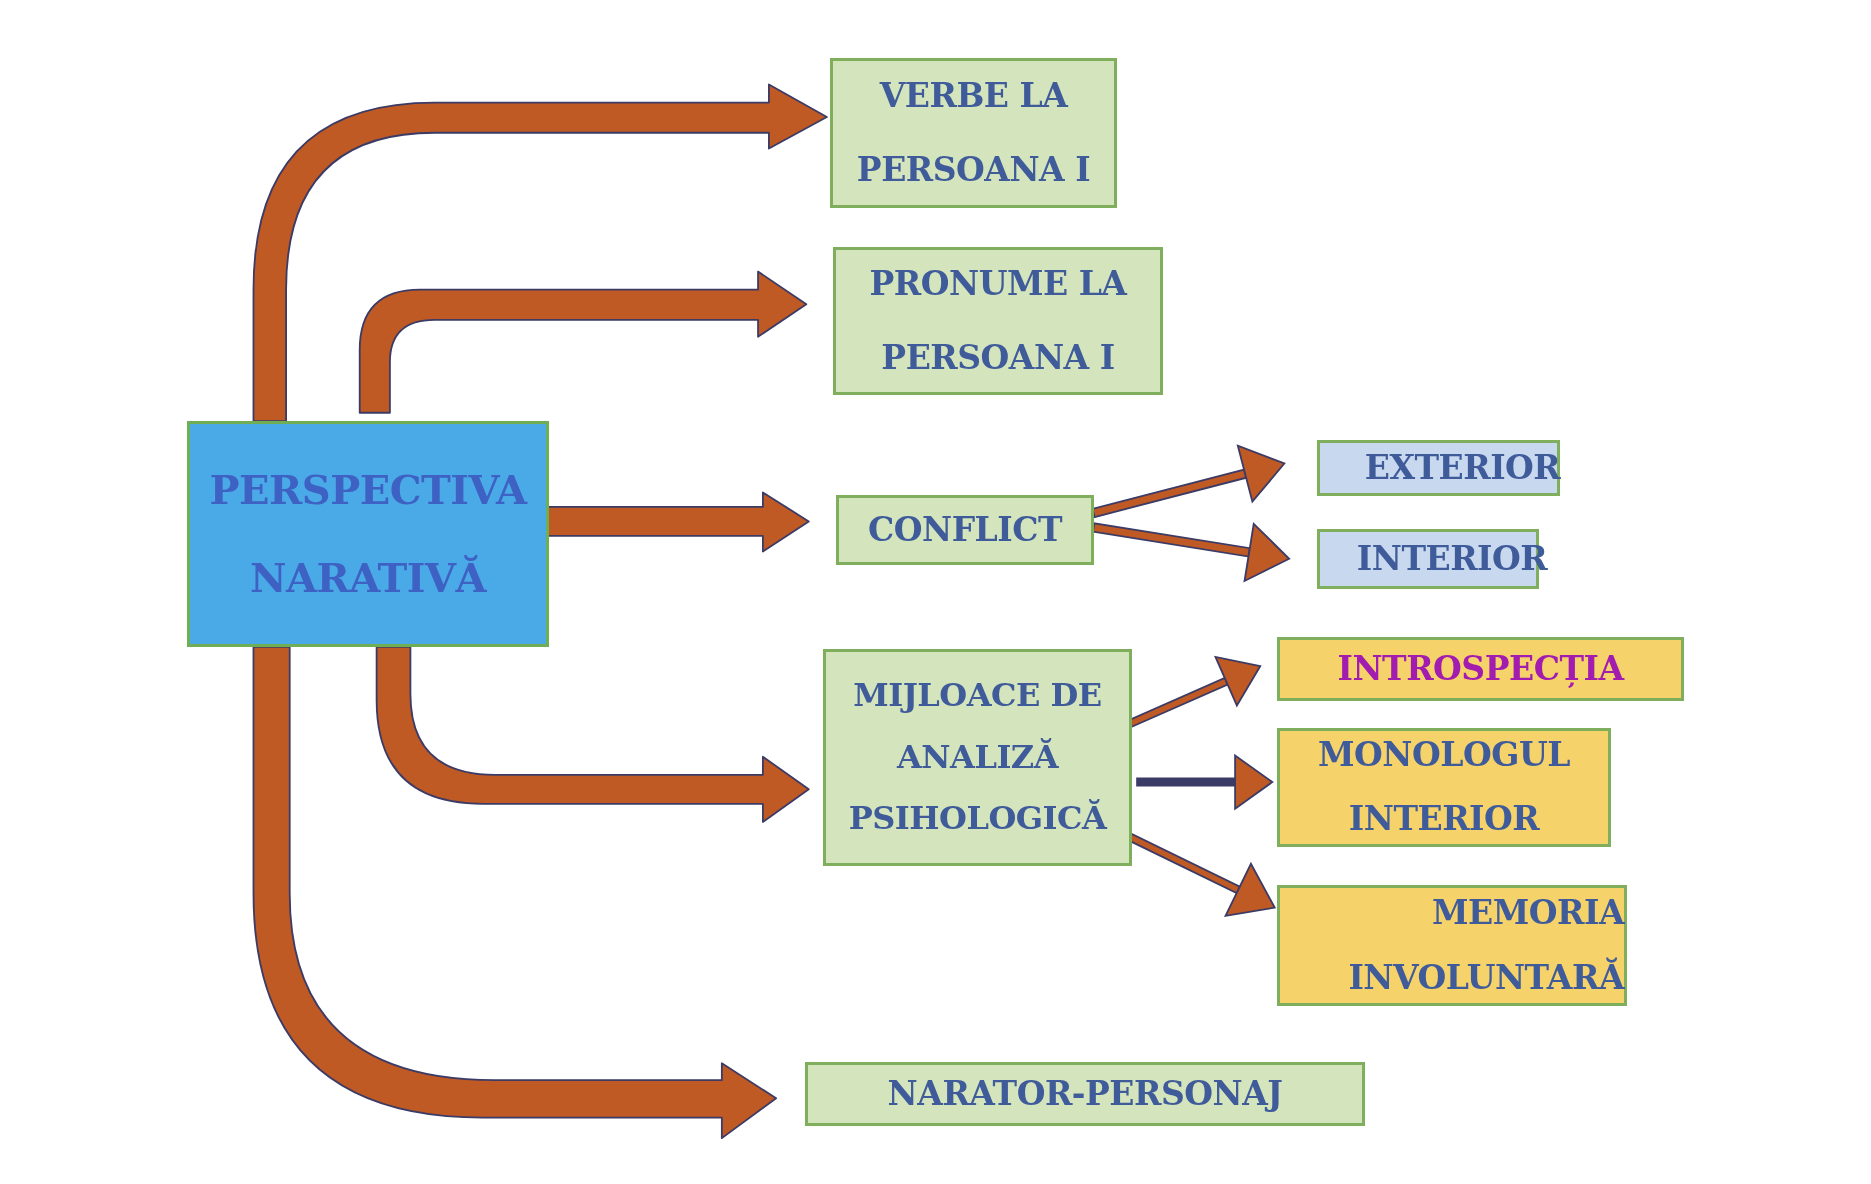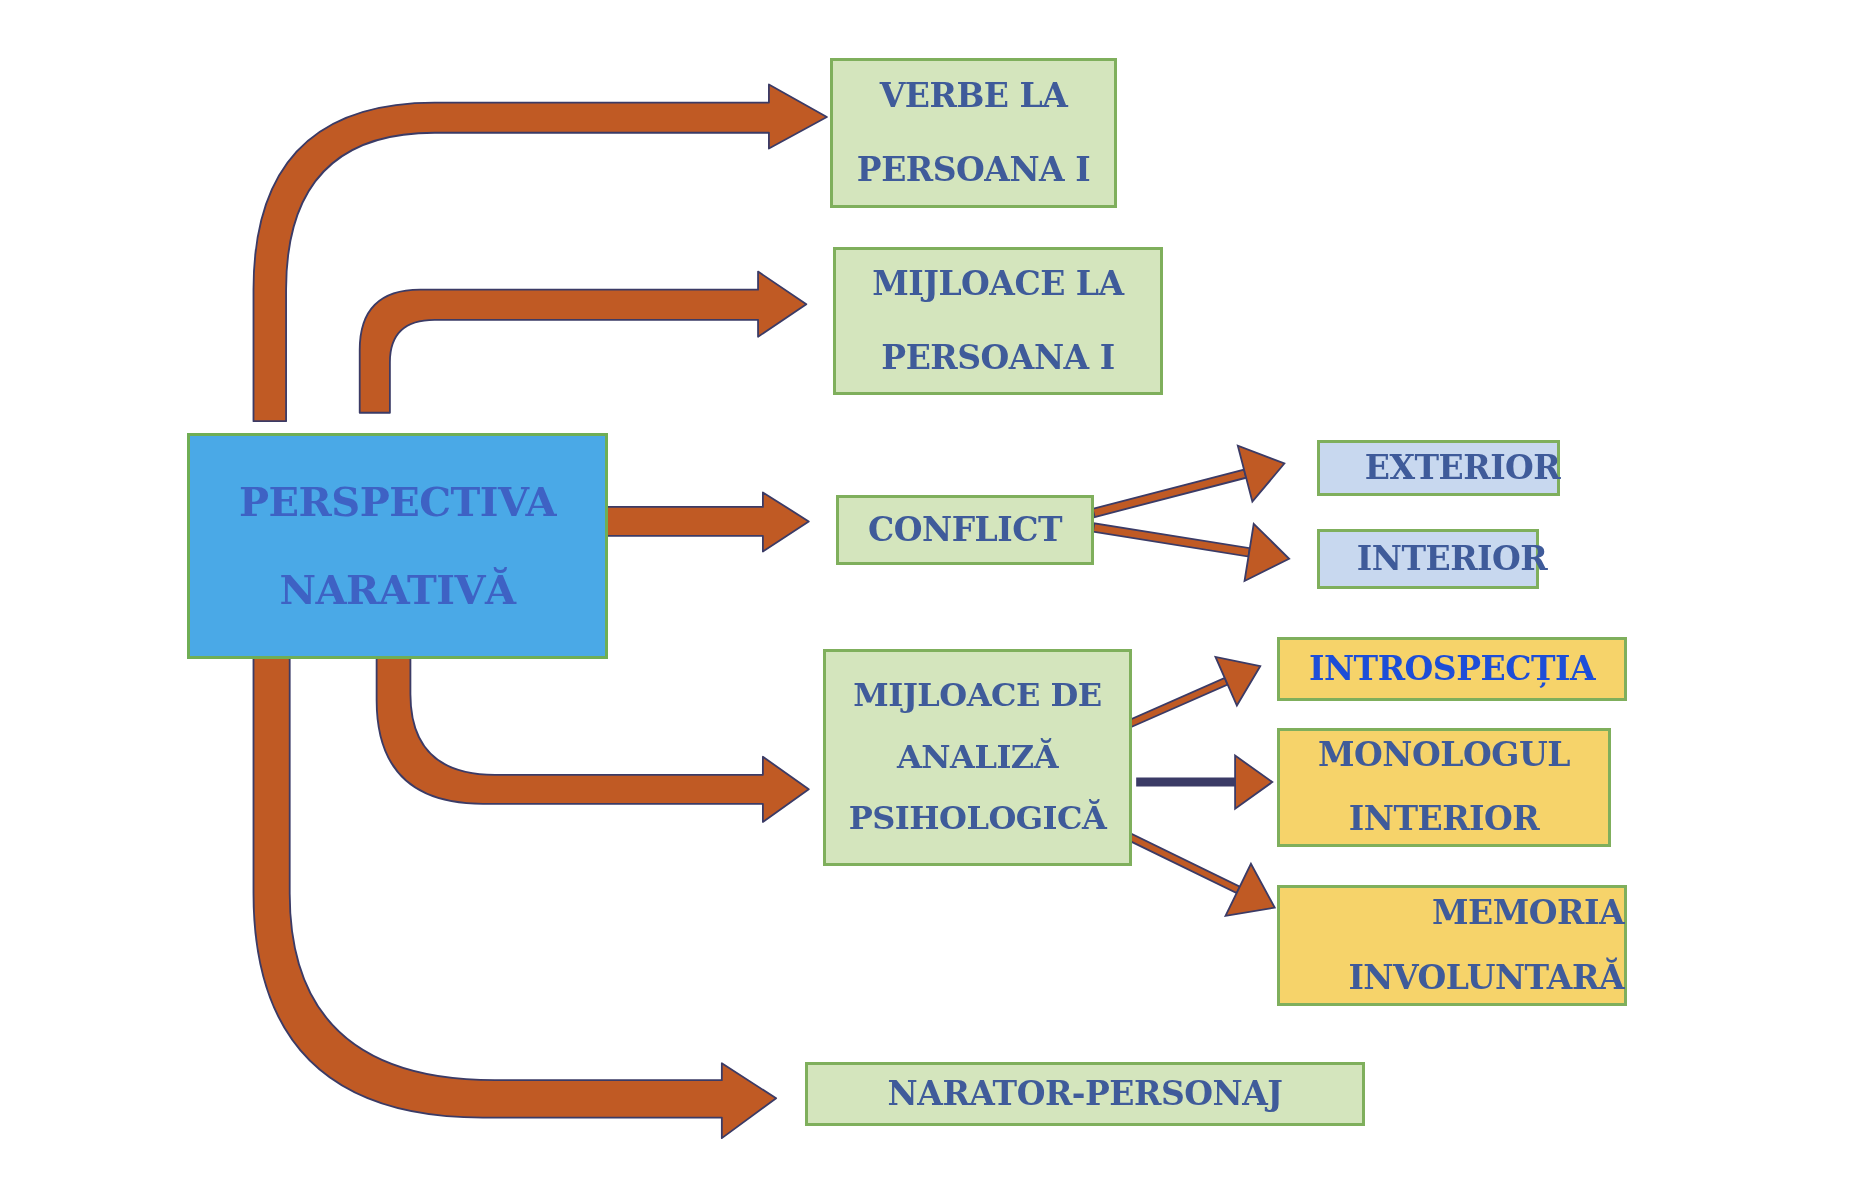--- a/index.html
+++ b/index.html
@@ -45,32 +45,32 @@
         <polygon points="942,651 1023.2,651 1023.2,645 942,645" fill="#3b3b66" stroke="#3b3b66" stroke-width="1.5"></polygon>
         <polygon points="1054,648 1023.2,670 1023.2,626" fill="#c05a24" stroke="#3b3b66" stroke-width="1.5"></polygon>
       </g>
       <g>
         <polygon points="933.6851681875362,695.6965194797986 1024.484150013792,739.9704031802042 1027.1138136387196,734.5773642206071 936.3148318124638,690.3034805202014" fill="#c05a24" stroke="#3b3b66" stroke-width="1.5"></polygon>
         <polygon points="1056,752 1015.2803273265456,758.8460395387943 1036.317636325966,715.701727862017" fill="#c05a24" stroke="#3b3b66" stroke-width="1.5"></polygon>
       </g>
     </g>
 </svg>
 
-<div class="node main" id="n-main" style="left: 187px; top: 421px; width: 421px; height: 226px; background: rgb(74, 169, 231); margin-top: 12px;">
+<div class="node main" id="n-main" style="left: 187px; top: 421px; width: 362px; height: 226px; background: rgb(74, 169, 231);">
   <span>PERSPECTIVA</span>
   <span>NARATIVĂ</span>
 </div>
 
 <div class="node green f34" style="left: 830px; top: 58px; width: 287px; height: 150px; color: rgb(63, 91, 154); border-color: rgb(127, 175, 92);">
   <span>VERBE LA</span>
   <span>PERSOANA I</span>
 </div>
 
 <div class="node green f34" style="left: 833px; top: 247px; width: 330px; height: 148px; color: rgb(63, 91, 154); border-color: rgb(127, 175, 92);">
-  <span>MIJLOACE LA</span>
+  <span>PRONUME LA</span>
   <span>PERSOANA I</span>
 </div>
 
 <div class="node green f34" style="left: 836px; top: 495px; width: 258px; height: 70px; color: rgb(63, 91, 154); border-color: rgb(127, 175, 92);">
   <span>CONFLICT</span>
 </div>
 
 <div class="node blue f34" style="left: 1317px; top: 440px; width: 243px; height: 56px; color: rgb(63, 91, 154); border-color: rgb(127, 175, 92);">
   <span>EXTERIOR</span>
 </div>
@@ -78,21 +78,21 @@
 <div class="node blue f34" style="left: 1317px; top: 529px; width: 222px; height: 60px; color: rgb(63, 91, 154); border-color: rgb(127, 175, 92);">
   <span>INTERIOR</span>
 </div>
 
 <div class="node green f32" style="left: 823px; top: 649px; width: 309px; height: 217px; color: rgb(63, 91, 154); border-color: rgb(127, 175, 92);">
   <span>MIJLOACE DE</span>
   <span>ANALIZĂ</span>
   <span>PSIHOLOGICĂ</span>
 </div>
 
-<div class="node yellow f34" style="left: 1277px; top: 637px; width: 350px; height: 64px; color: #1d4ed8; border-color: rgb(127, 175, 92);">
+<div class="node yellow f34" style="left: 1277px; top: 637px; width: 407px; height: 64px; color: #a21caf; border-color: rgb(127, 175, 92);">
   <span>INTROSPECȚIA</span>
 </div>
 
 <div class="node yellow f34" style="left: 1277px; top: 728px; width: 334px; height: 119px; color: rgb(63, 91, 154); border-color: rgb(127, 175, 92);">
   <span>MONOLOGUL</span>
   <span>INTERIOR</span>
 </div>
 
 <div class="node yellow f34" style="left: 1277px; top: 885px; width: 350px; height: 121px; color: rgb(63, 91, 154); border-color: rgb(127, 175, 92); align-items: flex-end;">
   <span>MEMORIA</span>

